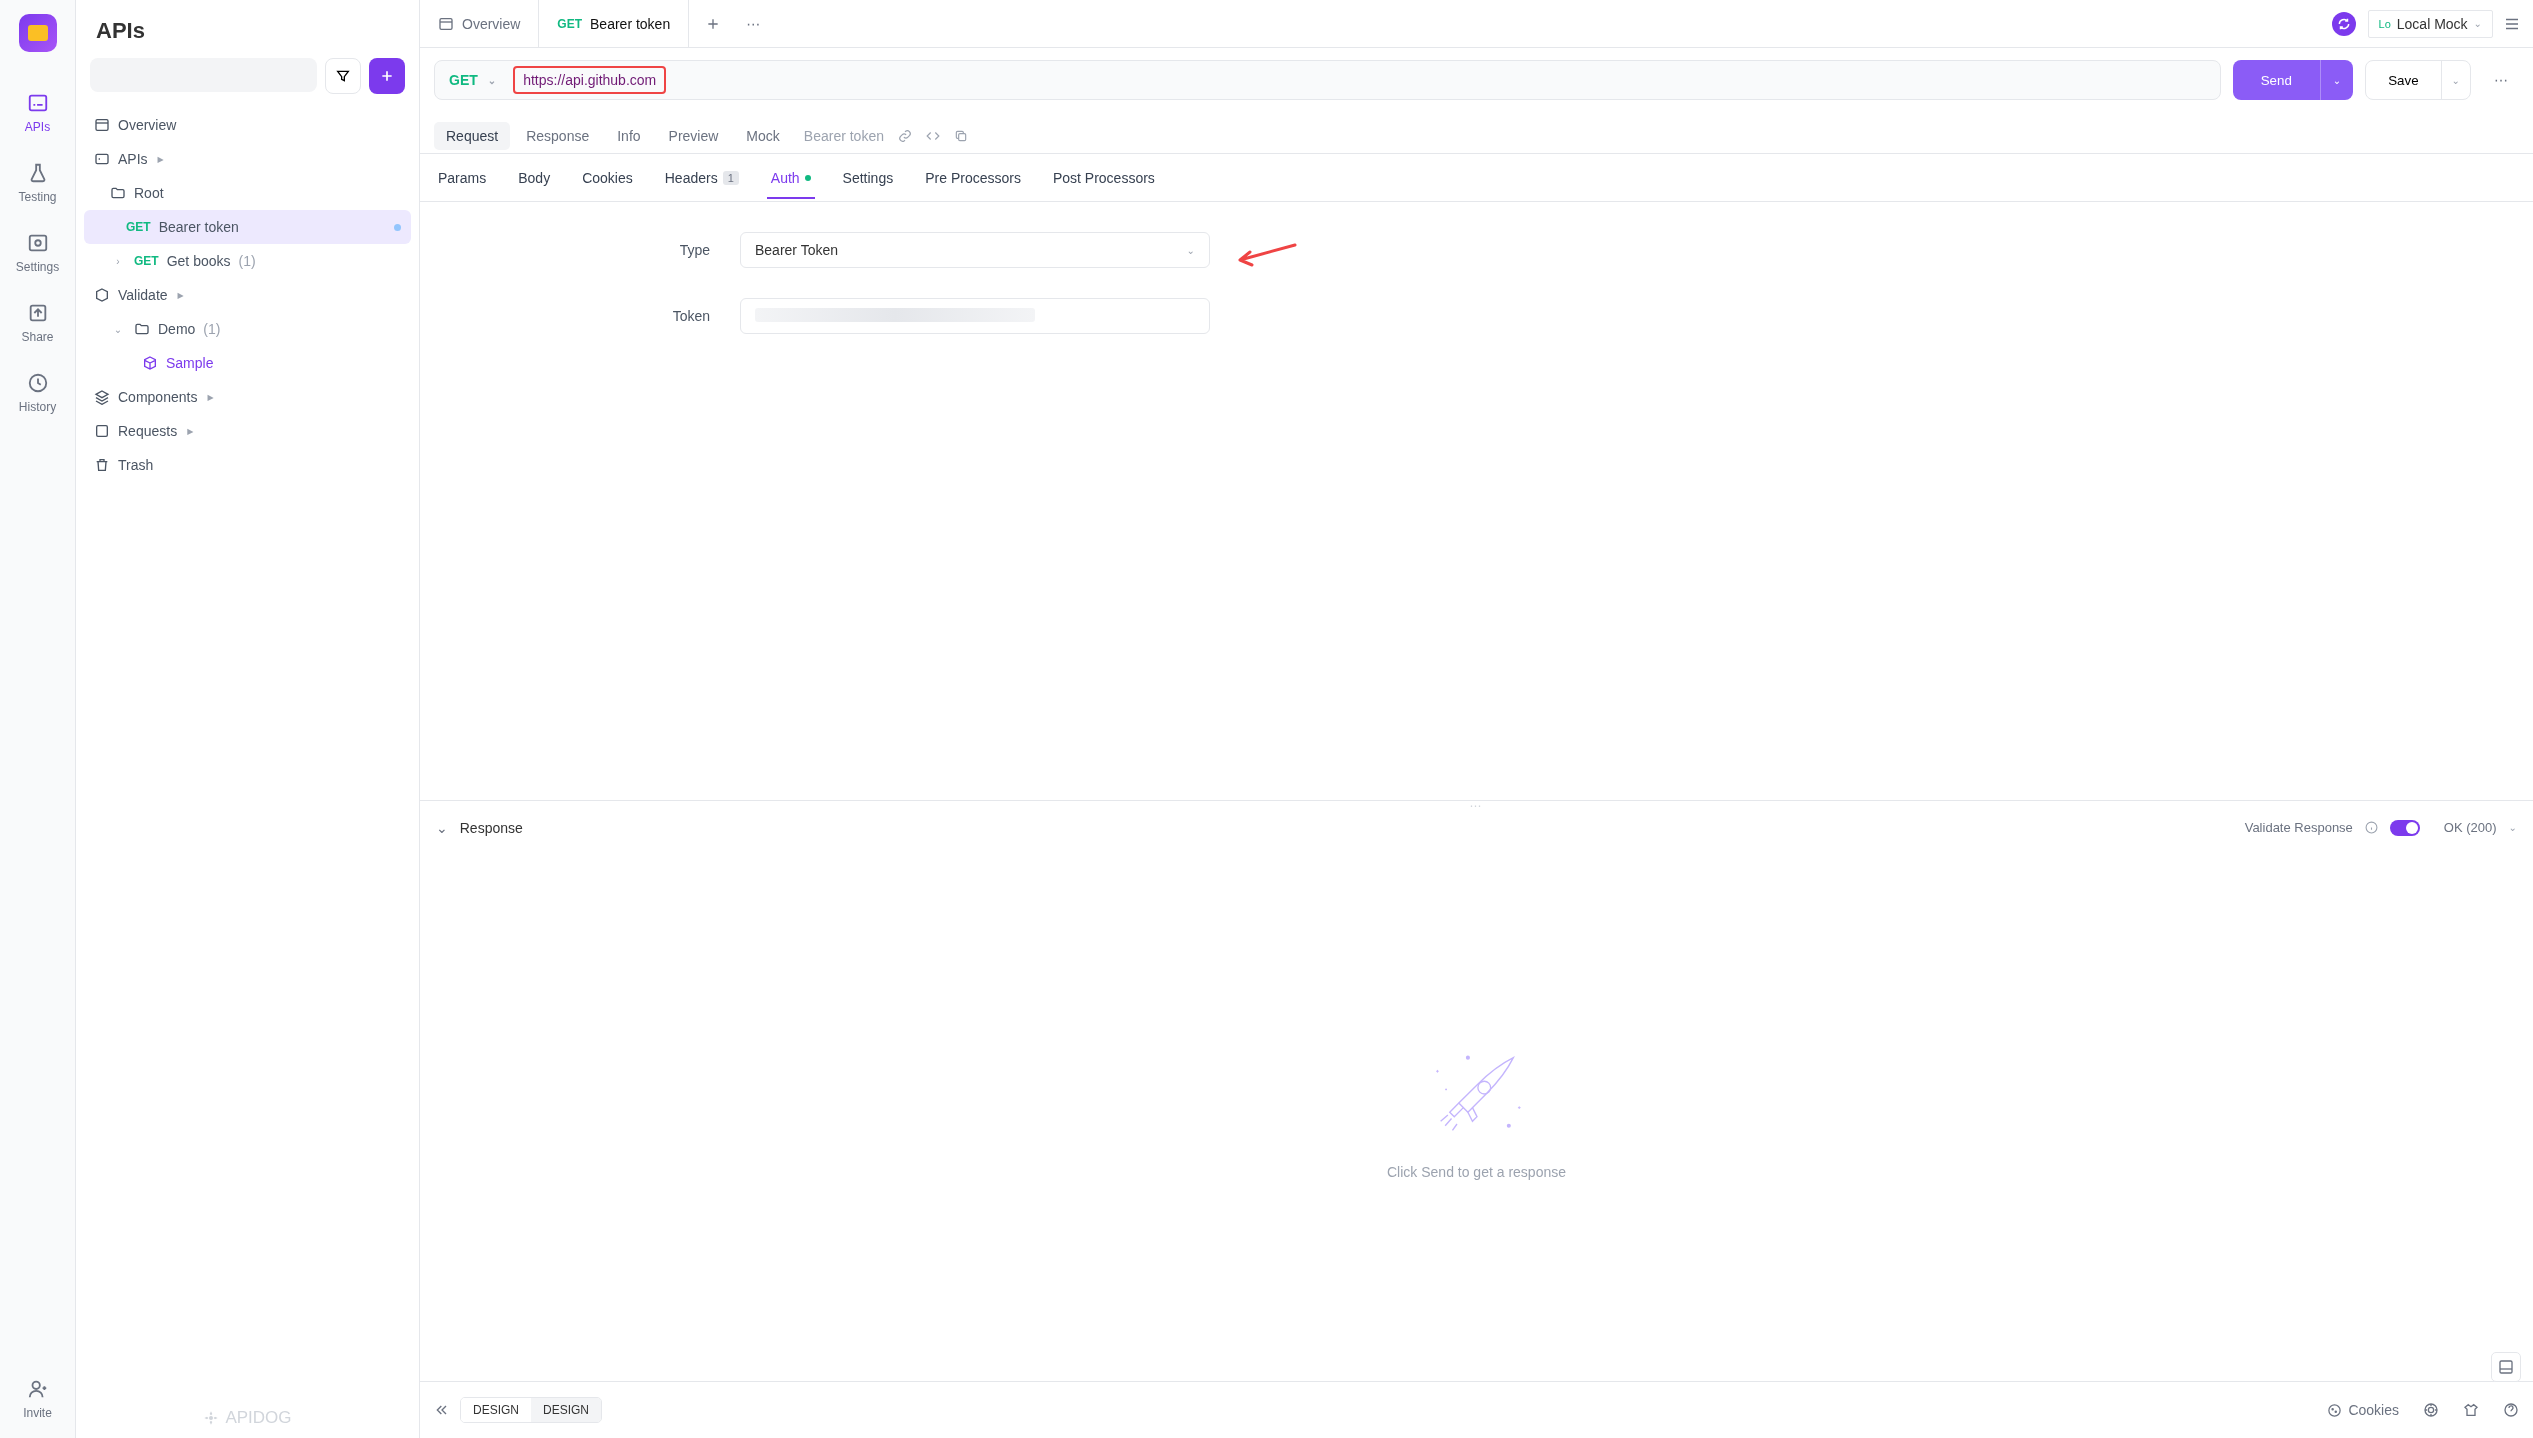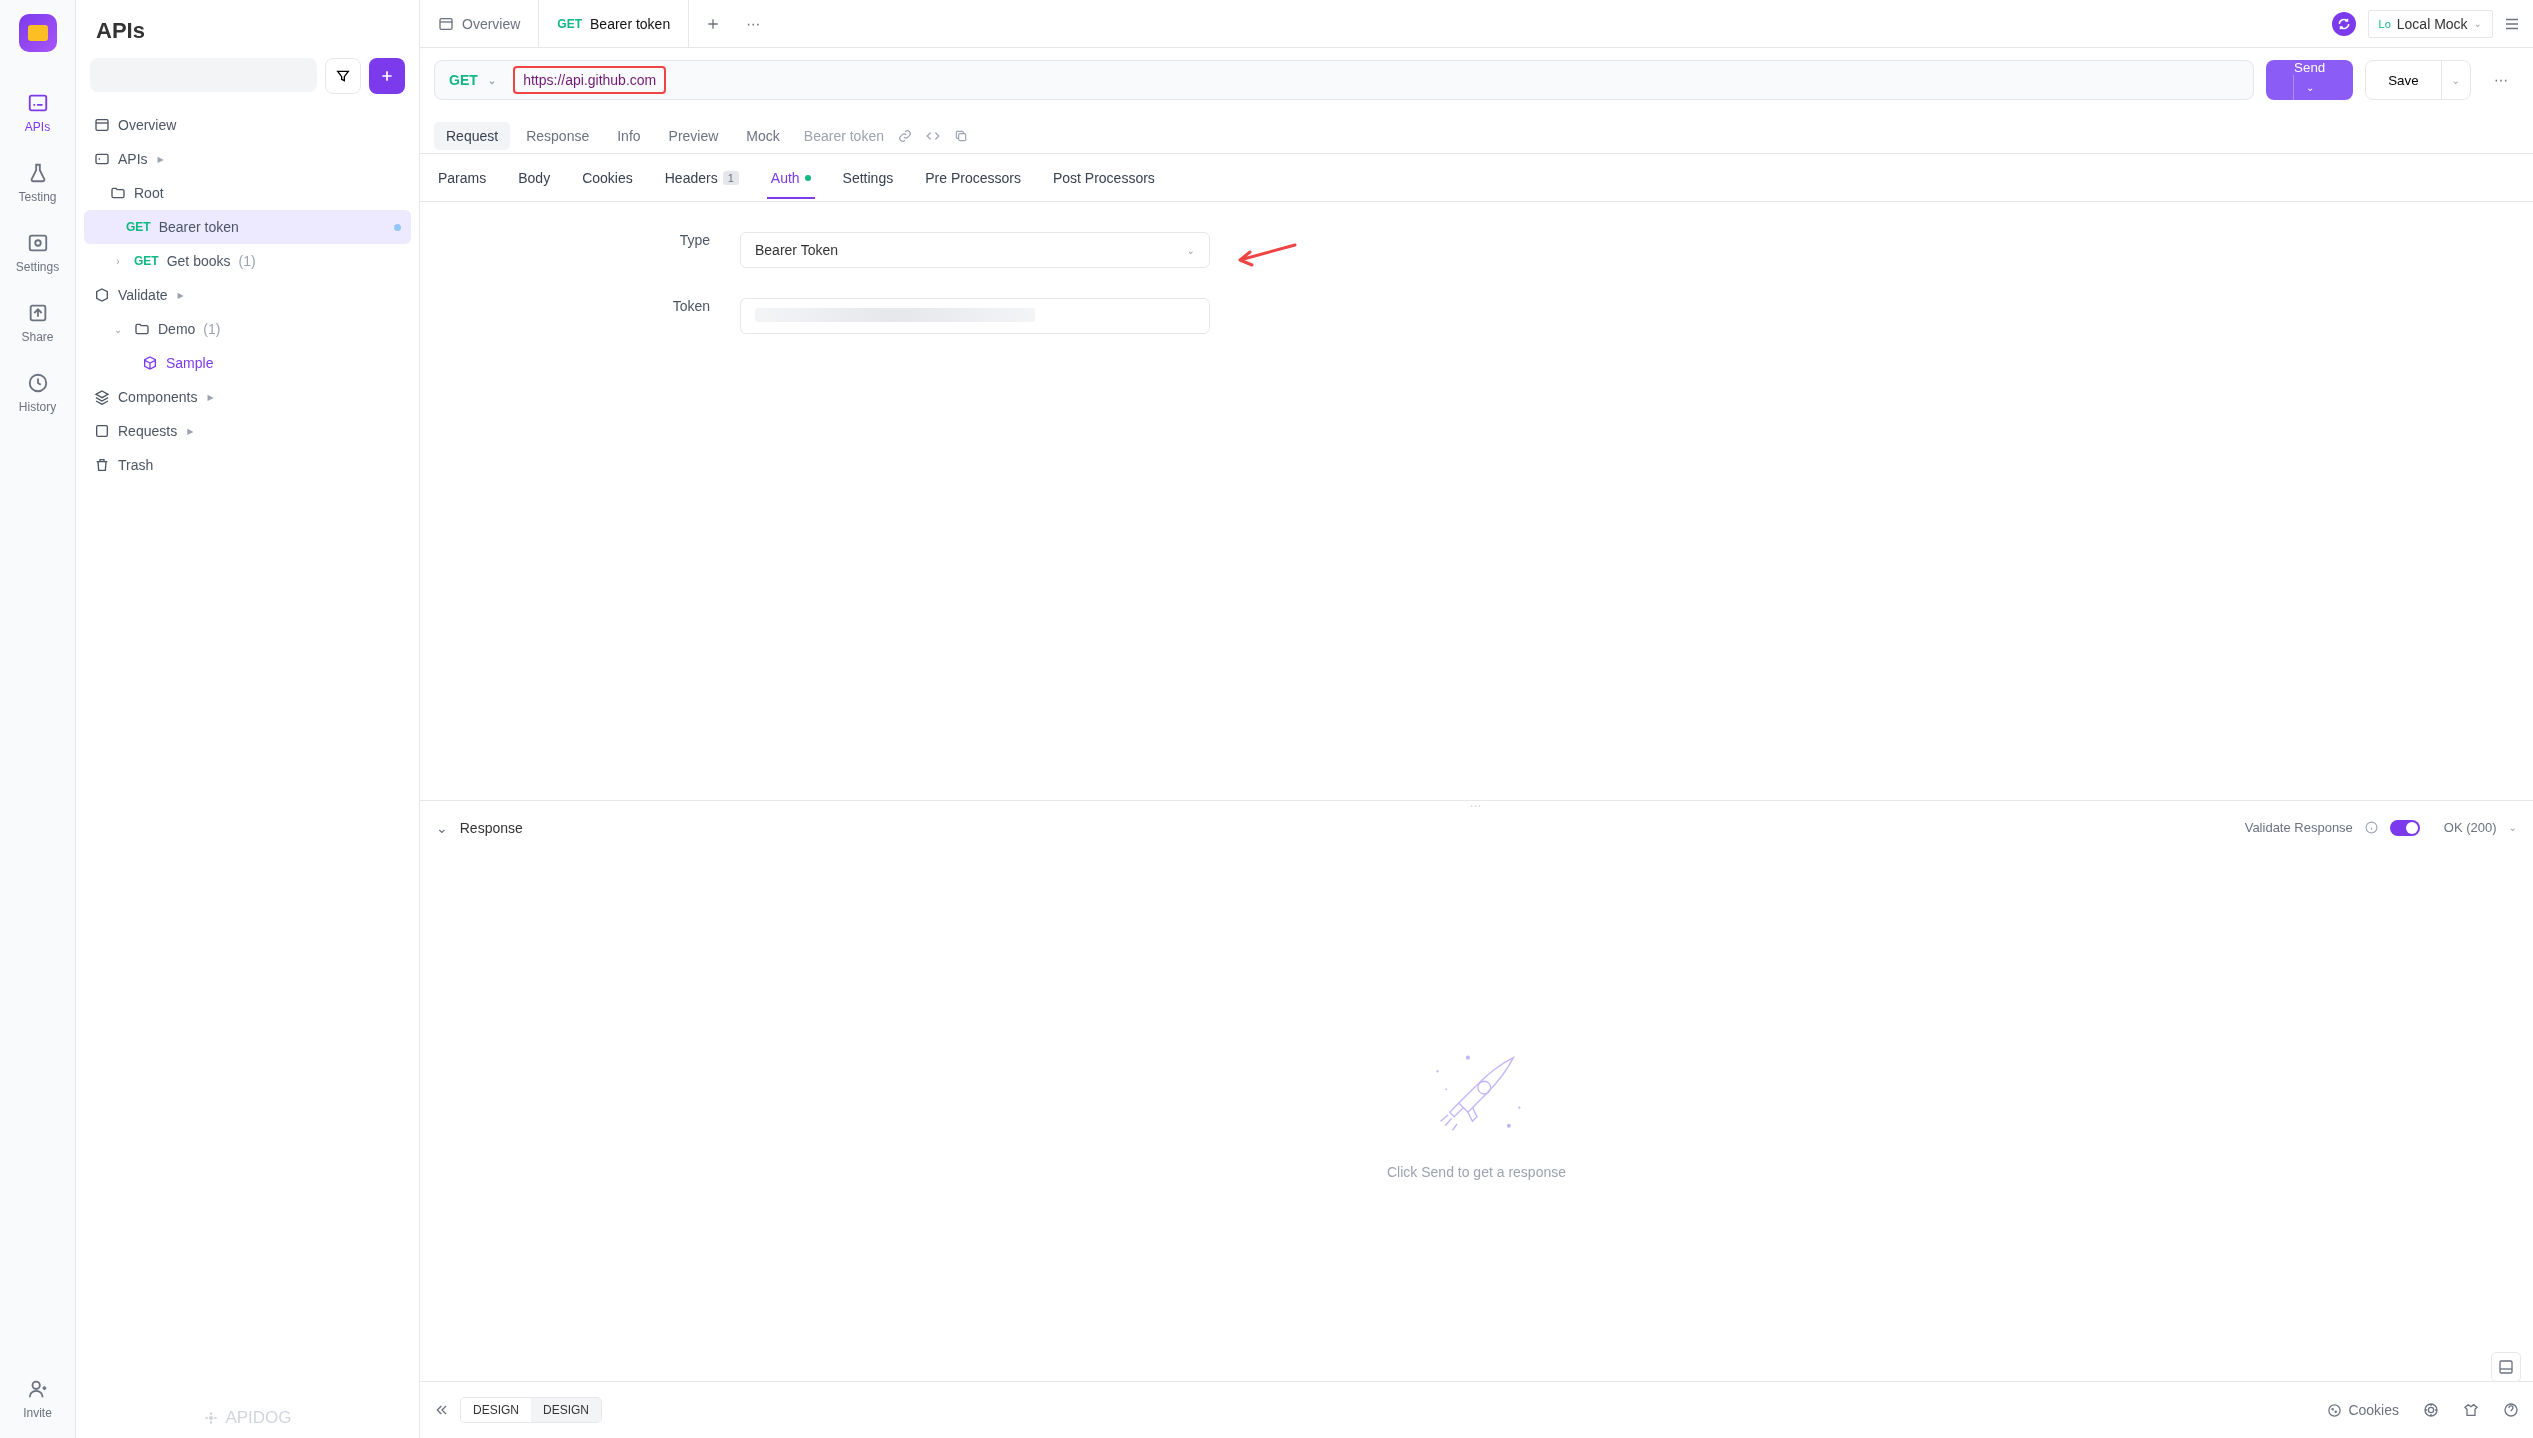--- a/index.html
+++ b/index.html
@@ -50,21 +50,21 @@
     .env-select { display: flex; align-items: center; gap: 6px; border: 1px solid #e5e7eb; border-radius: 2px; padding: 5px 10px; cursor: pointer; margin-right: 10px; }
     .env-lo { font-size: 11px; color: #10b981; }
     .hamburger { cursor: pointer; color: #6b7280; }
     
     
     .url-row { display: flex; gap: 12px; padding: 12px 14px; align-items: center; }
     .url-input-group { flex: 1; display: flex; background: #f9fafb; border: 1px solid #e5e7eb; border-radius: 8px; height: 40px; align-items: center; }
     .method-select { display: flex; align-items: center; gap: 10px; padding: 0 14px; color: #10b981; font-weight: 600; cursor: pointer; border-right: 1px solid transparent; }
     .url-highlight { border: 2.5px solid #ef4444; border-radius: 4px; padding: 4px 8px; margin-left: 2px; }
     .url-text { color: #701a75; }
-    .send-btn { background: #8b5cf6; color: #fff; border: none; border-radius: 8px; height: 40px; display: flex; align-items: center; cursor: pointer; flex-direction: column; }
+    .send-btn { background: #8b5cf6; color: #fff; border: none; border-radius: 8px; height: 40px; display: flex; align-items: center; cursor: pointer; }
     .send-main { padding: 0 28px; font-weight: 500; }
     .send-caret { padding: 0 12px; border-left: 1px solid rgba(255,255,255,0.3); height: 100%; display: flex; align-items: center; }
     .save-btn { background: #fff; border: 1px solid #e5e7eb; border-radius: 8px; height: 40px; display: flex; align-items: center; cursor: pointer; }
     .save-main { padding: 0 22px; }
     .save-caret { padding: 0 10px; border-left: 1px solid #e5e7eb; height: 100%; display: flex; align-items: center; }
     .more-btn { width: 36px; height: 40px; display: flex; align-items: center; justify-content: center; cursor: pointer; color: #6b7280; }
     
     
     .subtab-row { display: flex; align-items: center; gap: 4px; padding: 6px 14px 0; border-bottom: 1px solid #e5e7eb; height: 42px; }
     .subtab { padding: 6px 12px; cursor: pointer; color: #6b7280; border-radius: 5px; }
@@ -75,21 +75,21 @@
     
     .conf-row { display: flex; gap: 24px; padding: 0 14px; border-bottom: 1px solid #e5e7eb; height: 48px; align-items: center; }
     .conf-tab { padding: 12px 4px; cursor: pointer; color: #374151; position: relative; display: flex; align-items: center; gap: 5px; }
     .conf-tab.active { color: #7c3aed; }
     .conf-tab.active::after { content: ''; position: absolute; bottom: -1px; left: 0; right: 0; height: 2px; background: #7c3aed; }
     .conf-badge-num { background: #e5e7eb; color: #6b7280; font-size: 11px; padding: 1px 5px; border-radius: 3px; }
     .conf-dot { width: 6px; height: 6px; background: #10b981; border-radius: 50%; }
     
     
     .auth-area { flex: 1; padding: 30px 40px; overflow: auto; position: relative; }
-    .form-row { display: flex; margin-bottom: 30px; }
+    .form-row { display: flex; align-items: center; margin-bottom: 30px; }
     .form-label { width: 280px; text-align: right; padding-right: 30px; color: #4b5563; }
     .form-select { flex: 0 0 470px; border: 1px solid #e5e7eb; border-radius: 6px; padding: 9px 14px; display: flex; justify-content: space-between; align-items: center; cursor: pointer; background: #fff; }
     .form-input { flex: 0 0 470px; border: 1px solid #e5e7eb; border-radius: 6px; padding: 9px 14px; background: #fff; height: 36px; }
     .token-blur { width: 280px; height: 14px; background: linear-gradient(90deg, #f3f4f6, #e5e7eb, #f3f4f6); border-radius: 3px; }
     .red-arrow { position: absolute; left: 810px; top: 38px; }
     
     
     .divider { height: 12px; display: flex; align-items: center; justify-content: center; border-top: 1px solid #e5e7eb; cursor: row-resize; }
     .divider-handle { color: #d1d5db; font-size: 12px; letter-spacing: 2px; }
     

